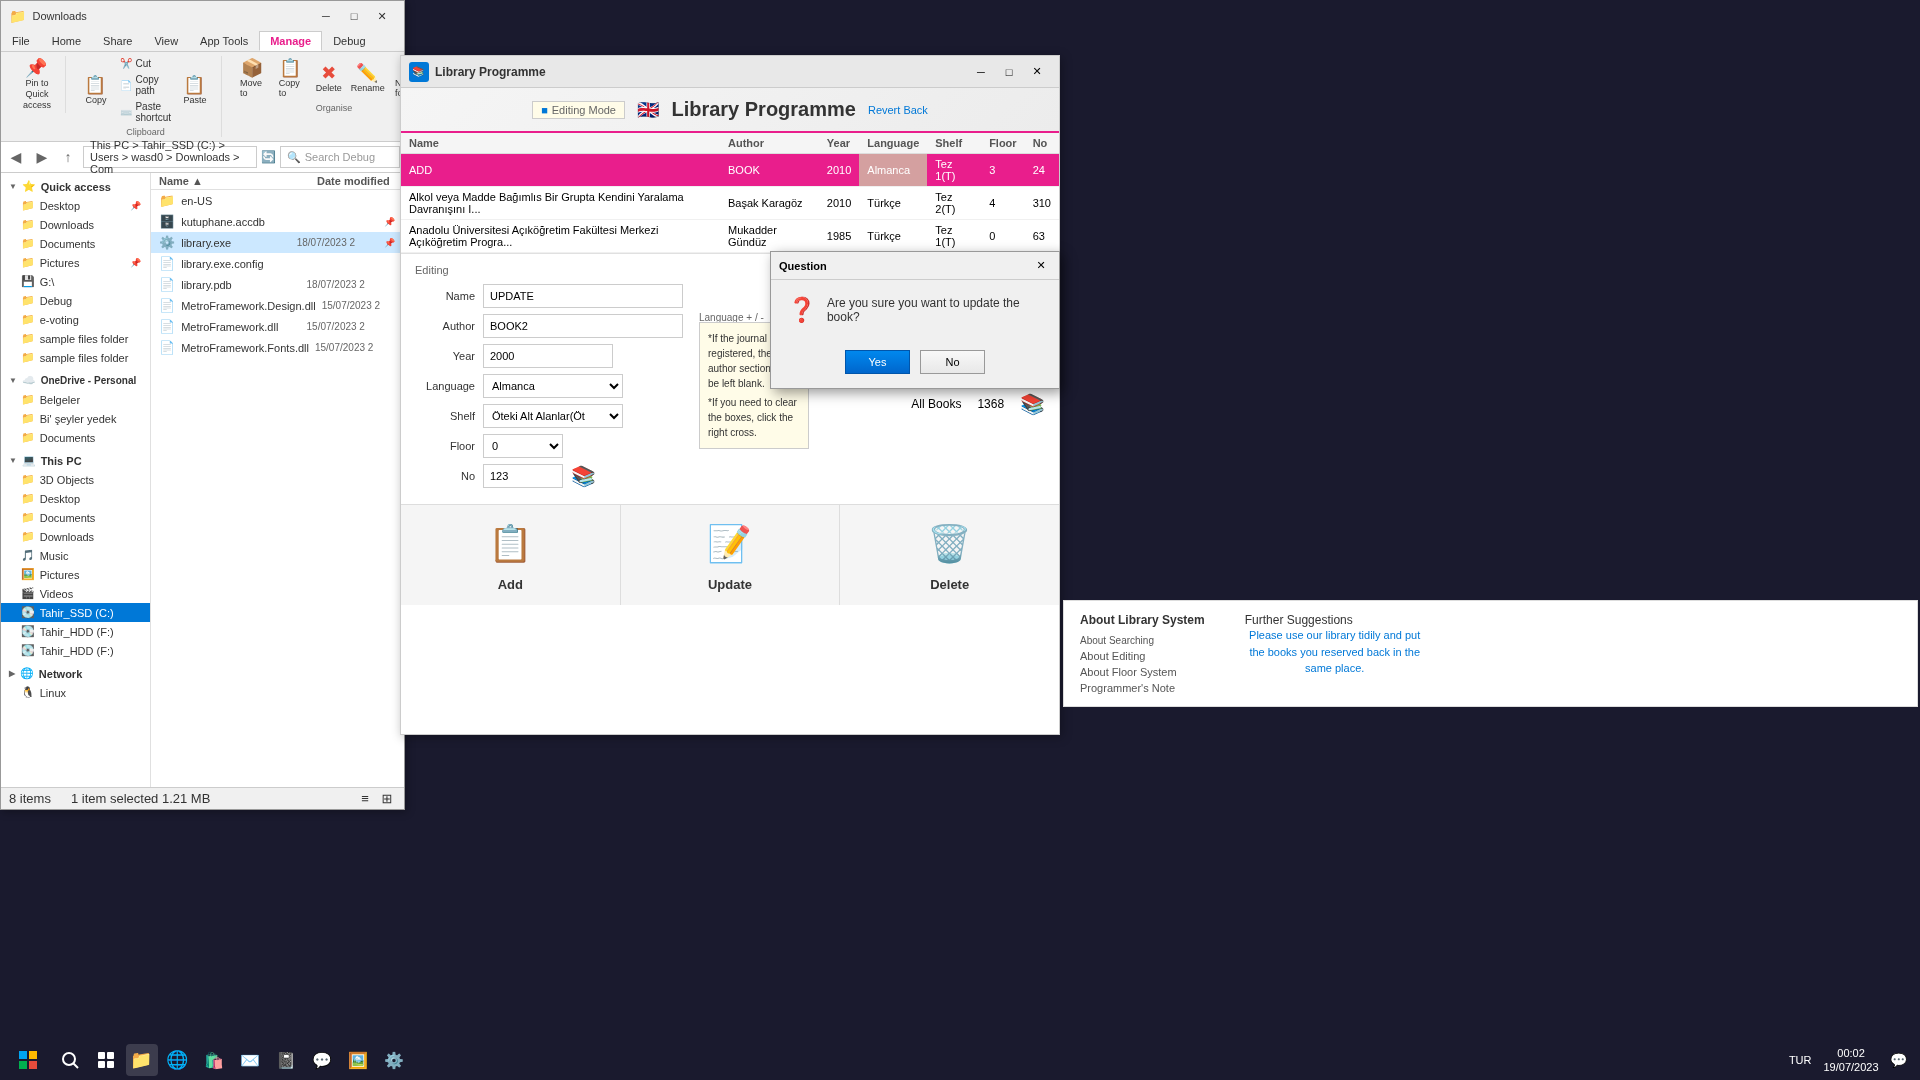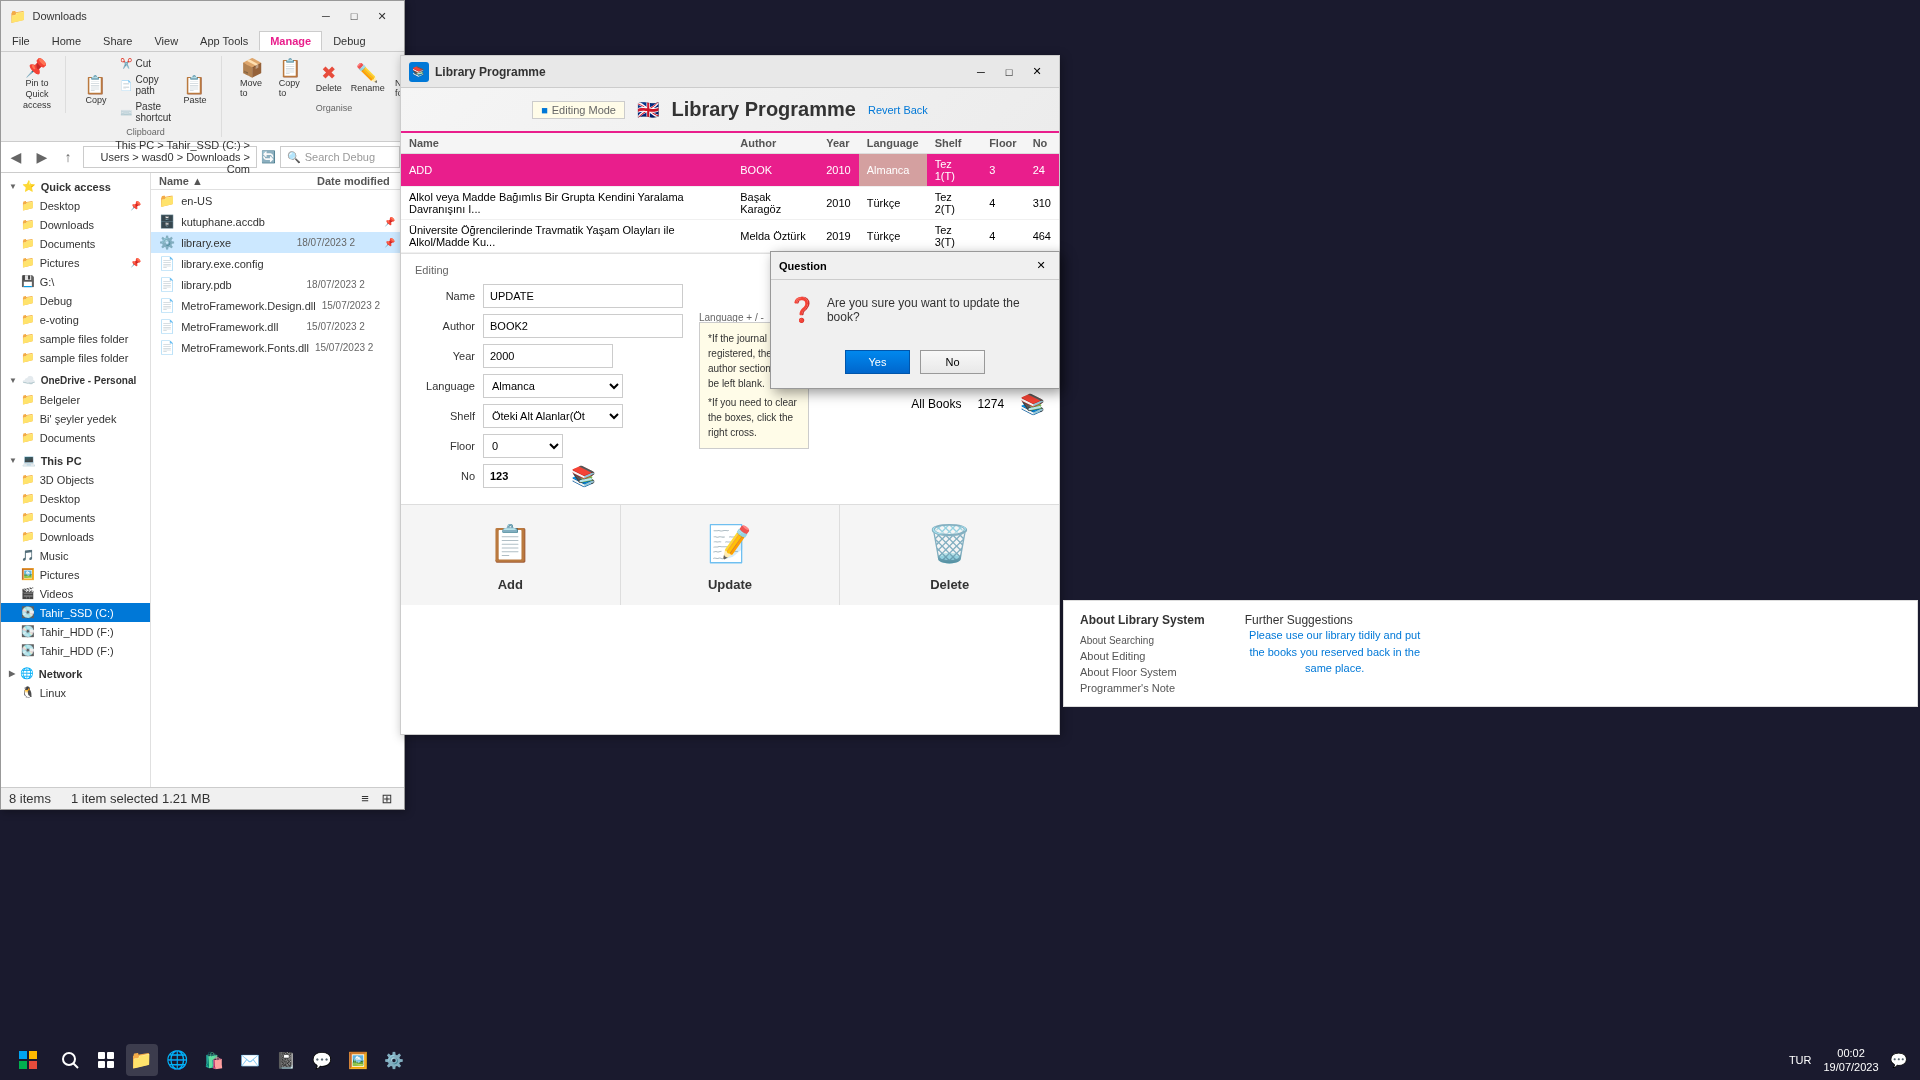--- a/index.html
+++ b/index.html
@@ -29,21 +29,21 @@
     .ribbon-group { display: flex; flex-direction: column; align-items: center; border-right: 1px solid #ddd; padding: 0 8px; }
     .ribbon-group-label { font-size: 9px; color: #666; margin-top: 2px; }
     .ribbon-group-items { display: flex; gap: 2px; align-items: center; }
     .ribbon-btn { display: flex; flex-direction: column; align-items: center; padding: 3px 6px; cursor: pointer; border-radius: 2px; min-width: 36px; font-size: 9px; color: #333; }
     .ribbon-btn .icon { font-size: 18px; line-height: 1; margin-bottom: 1px; }
     .ribbon-btn-small { display: flex; align-items: center; padding: 2px 4px; cursor: pointer; font-size: 10px; color: #333; gap: 3px; }
 
     
     .addr-bar { display: flex; align-items: center; padding: 4px 4px; gap: 4px; background: white; border-bottom: 1px solid #ccc; }
     .addr-nav { width: 22px; height: 22px; display: flex; align-items: center; justify-content: center; cursor: pointer; color: #666; font-size: 14px; border-radius: 2px; }
-    .addr-path { flex: 1; height: 22px; background: white; border: 1px solid #ccc; display: flex; align-items: center; padding: 0 6px; font-size: 11px; color: #333; text-align: right; }
+    .addr-path { flex: 1; height: 22px; background: white; border: 1px solid #ccc; display: flex; align-items: center; padding: 0 6px; font-size: 11px; color: #333; }
     .addr-search { width: 120px; height: 22px; border: 1px solid #ccc; display: flex; align-items: center; padding: 0 6px; font-size: 11px; color: #999; gap: 4px; }
 
     
     .file-area { display: flex; flex: 1; overflow: hidden; }
     .sidebar { width: 150px; background: white; border-right: 1px solid #e0e0e0; overflow-y: auto; padding: 4px 0; }
     .sidebar-item { display: flex; align-items: center; padding: 3px 8px; cursor: pointer; font-size: 11px; color: #333; gap: 5px; }
     .sidebar-item.selected { background: #0078d7; color: white; }
     .sidebar-header { display: flex; align-items: center; padding: 3px 8px; font-size: 11px; font-weight: bold; color: #333; gap: 5px; cursor: pointer; }
     .sidebar-chevron { font-size: 8px; color: #666; }
     .sidebar-indent { padding-left: 20px; }
@@ -451,20 +451,29 @@
         <tr>
           <td>Alkol veya Madde Bağımlıs Bir Grupta Kendini Yaralama Davranışını I...</td>
           <td>Başak Karagöz</td>
           <td>2010</td>
           <td>Türkçe</td>
           <td>Tez 2(T)</td>
           <td>4</td>
           <td>310</td>
         </tr>
         <tr>
+          <td>Anadolu Üniversitesi Açıköğretim Fakültesi Merkezi Açıköğretim Progra...</td>
+          <td>Mukadder Gündüz</td>
+          <td>1985</td>
+          <td>Türkçe</td>
+          <td>Tez 1(T)</td>
+          <td>0</td>
+          <td>63</td>
+        </tr>
+        <tr>
           <td>Üniversite Öğrencilerinde Travmatik Yaşam Olayları ile Alkol/Madde Ku...</td>
           <td>Melda Öztürk</td>
           <td>2019</td>
           <td>Türkçe</td>
           <td>Tez 3(T)</td>
           <td>4</td>
           <td>464</td>
         </tr>
       </tbody>
     </table>
@@ -502,21 +511,21 @@
           </select>
         </div>
         <div class="form-row">
           <span class="form-label">Floor</span>
           <select class="form-select" style="width:80px;">
             <option>0</option>
           </select>
         </div>
         <div class="form-row">
           <span class="form-label">No</span>
-          <input class="form-input" value="123" style="width: 80px; font-weight: bold;">
+          <input class="form-input" value="123" style="width: 80px;">
           <span style="font-size:20px;">📚</span>
         </div>
       </div>
 
       <div style="width:130px; display:flex; flex-direction:column; gap:6px; padding-top:28px;">
         <span style="font-size:10px; color:#666;">Language + / -</span>
         <span style="font-size:10px; color:#666;">Shelf + / -</span>
         <span style="font-size:10px; color:#666;">Floor + / -</span>
 
         <div class="tooltip-box" style="margin-top:10px;">
@@ -542,21 +551,21 @@
           <select class="form-select" style="width:80px;">
             <option></option>
           </select>
         </div>
         <div class="form-row" style="margin-top:4px; justify-content:flex-end;">
           <span>Matched Books</span>
           <span style="font-weight:bold; margin-left:8px;">4</span>
         </div>
         <div class="form-row" style="justify-content:flex-end;">
           <span>All Books</span>
-          <span style="margin-left:8px;">1274</span>
+          <span style="margin-left:8px;">1368</span>
           <span style="font-size:20px; margin-left:8px;">📚</span>
         </div>
       </div>
     </div>
   </div>
 
   <div class="action-btns">
     <div class="action-btn">
       <div class="action-btn-icon" style="color:#4caf50; font-size:36px;">📋</div>
       <span class="action-btn-label">Add</span>

